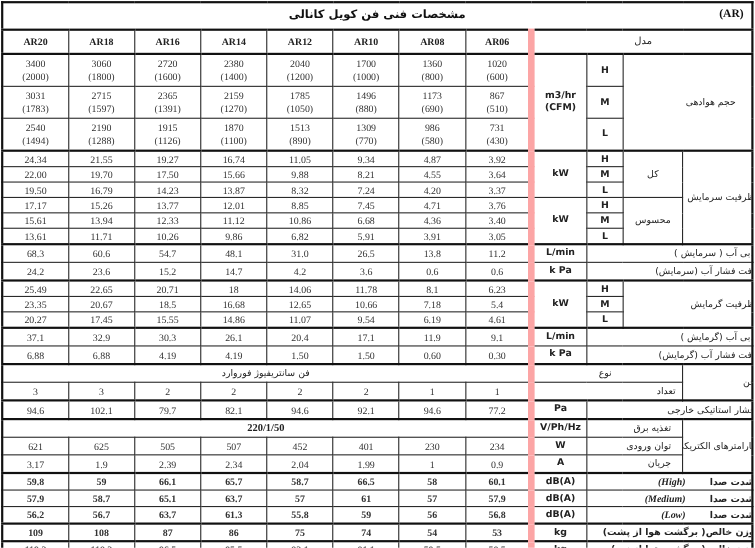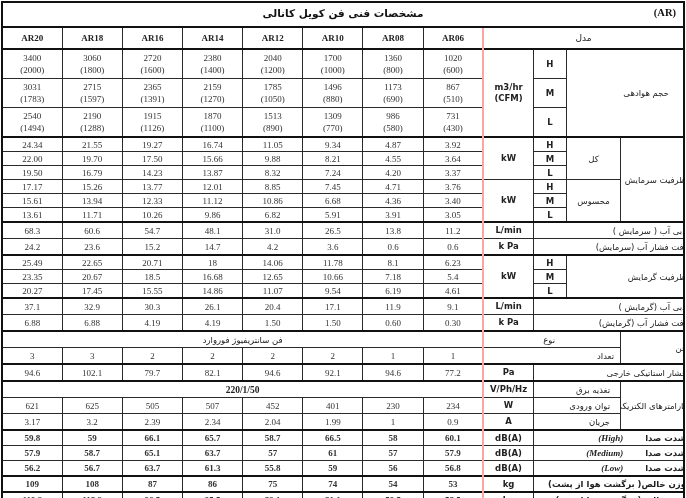--- a/index.html
+++ b/index.html
@@ -3,21 +3,21 @@
 <meta charset="utf-8">
 <style>
   html,body{margin:0;padding:0;}
   body{width:686px;height:498px;background:#fff;overflow:hidden;
        font-family:"Liberation Serif",serif;}
   table{border-collapse:collapse;table-layout:fixed;width:684px;margin:1px;
         border:2px solid #111;}
   td{border:1px solid #2a2a2a;padding:0;text-align:center;vertical-align:middle;
      font-size:9px;color:#333;overflow:hidden;white-space:nowrap;height:13px;}
   tr.sec td{border-top:2px solid #111;}
-  td.vx{border-left:2px solid #fca5a5;}
+  td.vx{border-left:6px solid #fca5a5;}
   
   tr.r-title td{height:23px;}
   tr.r-head td{height:20px;}
   tr.r-air td{height:28px;}
   tr.r-std td{height:15px;}
   tr.r-sm td{height:14px;font-weight:bold;}
   
   .num{font-family:"Liberation Serif",serif;color:#333;}
   .unit,.hml{font-family:"DejaVu Sans","Liberation Sans",sans-serif;
              font-weight:bold;font-size:8.5px;color:#222;}
@@ -345,21 +345,21 @@
         <td data-cell="" class="num">507</td>
         <td data-cell="" class="num">452</td>
         <td data-cell="" class="num">401</td>
         <td data-cell="" class="num">230</td>
         <td data-cell="" class="num">234</td>
   <td class="unit vx">W</td>
   <td colspan="2" class="fa padr">توان ورودی</td>
 </tr>
 <tr class="r-std">
   <td data-cell="" class="num">3.17</td>
-        <td data-cell="" class="num">3.2</td>
+        <td data-cell="" class="num">1.9</td>
         <td data-cell="" class="num">2.39</td>
         <td data-cell="" class="num">2.34</td>
         <td data-cell="" class="num">2.04</td>
         <td data-cell="" class="num">1.99</td>
         <td data-cell="" class="num">1</td>
         <td data-cell="" class="num">0.9</td>
   <td class="unit vx">A</td>
   <td colspan="2" class="fa padr">جریان</td>
 </tr>
 

